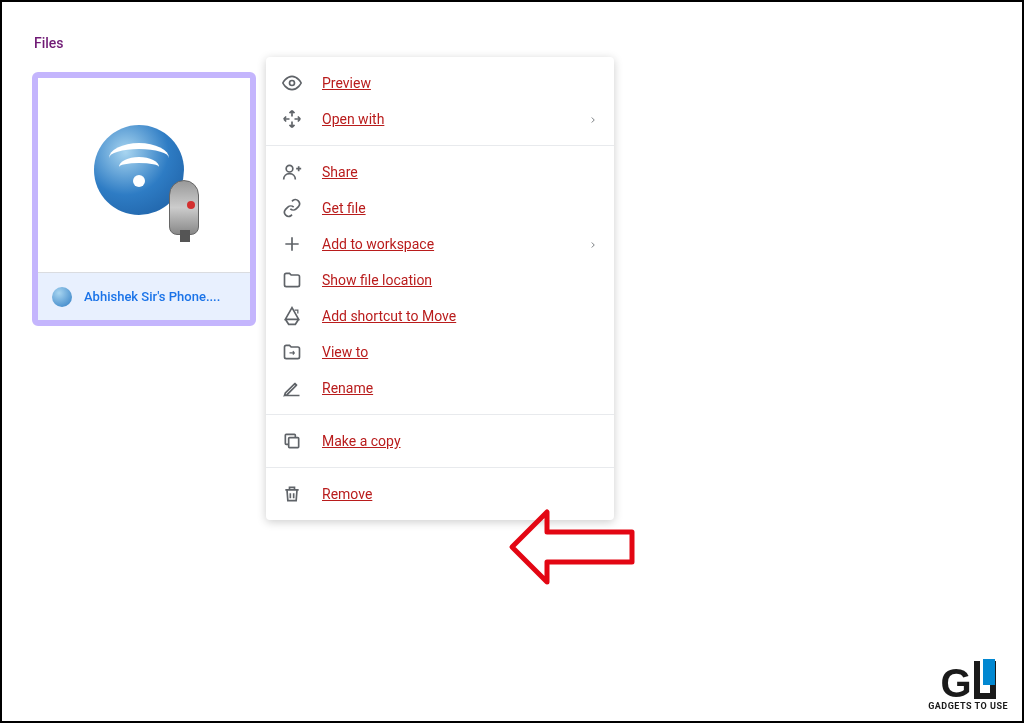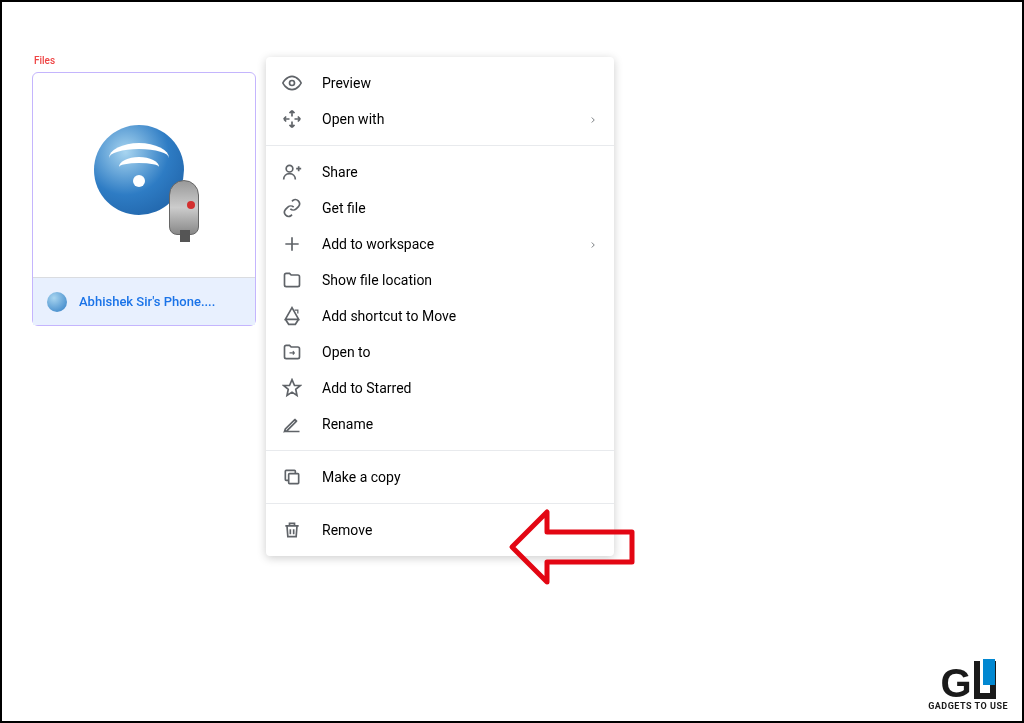--- a/index.html
+++ b/index.html
@@ -9,32 +9,31 @@
       width: 1024px;
       height: 723px;
       position: relative;
       overflow: hidden;
       border: 2px solid #000;
     }
     .section-title {
       position: absolute;
       top: 33px;
       left: 32px;
-      font-size: 10px;
-      color: #ef4444;
+      font-size: 14px;
+      color: #701a75;
       font-weight: 500;
-      margin-top: 20px;
     }
     .file-card {
       position: absolute;
       top: 70px;
       left: 30px;
       width: 224px;
       height: 254px;
-      border: 1px solid #c4b5fd;
+      border: 6px solid #c4b5fd;
       border-radius: 6px;
       background: #fff;
       display: flex;
       flex-direction: column;
     }
     .file-thumbnail {
       flex: 1;
       display: flex;
       align-items: center;
       justify-content: center;
@@ -159,21 +158,22 @@
       color: #5f6368;
     }
     .menu-icon svg {
       width: 20px;
       height: 20px;
       fill: #5f6368;
       stroke: #5f6368;
     }
     .menu-label {
       font-size: 14px;
-      color: #000000;
+      color: #b91c1c;
+      text-decoration: underline;
     }
     .menu-chevron {
       position: absolute;
       right: 16px;
       color: #5f6368;
     }
     .menu-divider {
       height: 1px;
       background: #e8eaed;
       margin: 8px 0;
@@ -327,29 +327,21 @@
     </span>
     <span class="menu-label">Add shortcut to Move</span>
   </div>
   <div class="menu-item">
     <span class="menu-icon">
       <svg viewBox="0 0 24 24">
           <path d="M3 6a2 2 0 012-2h4l2 2h8a2 2 0 012 2v10a2 2 0 01-2 2H5a2 2 0 01-2-2V6z" fill="none" stroke-width="2"></path>
           <path d="M9 13h6m0 0l-2-2m2 2l-2 2" fill="none" stroke-width="1.5"></path>
         </svg>
     </span>
-    <span class="menu-label">Open to</span>
-  </div>
-  <div class="menu-item">
-    <span class="menu-icon">
-      <svg viewBox="0 0 24 24">
-          <path d="M12 2l3 7h7l-5.5 4.5L18 21l-6-4-6 4 1.5-7.5L2 9h7l3-7z" fill="none" stroke-width="2"></path>
-        </svg>
-    </span>
-    <span class="menu-label">Add to Starred</span>
+    <span class="menu-label">View to</span>
   </div>
   <div class="menu-item">
     <span class="menu-icon">
       <svg viewBox="0 0 24 24">
           <path d="M3 21l3-1 11-11-2-2L4 18l-1 3zM15 6l3 3M3 21h18" fill="none" stroke-width="2"></path>
         </svg>
     </span>
     <span class="menu-label">Rename</span>
   </div>
 

